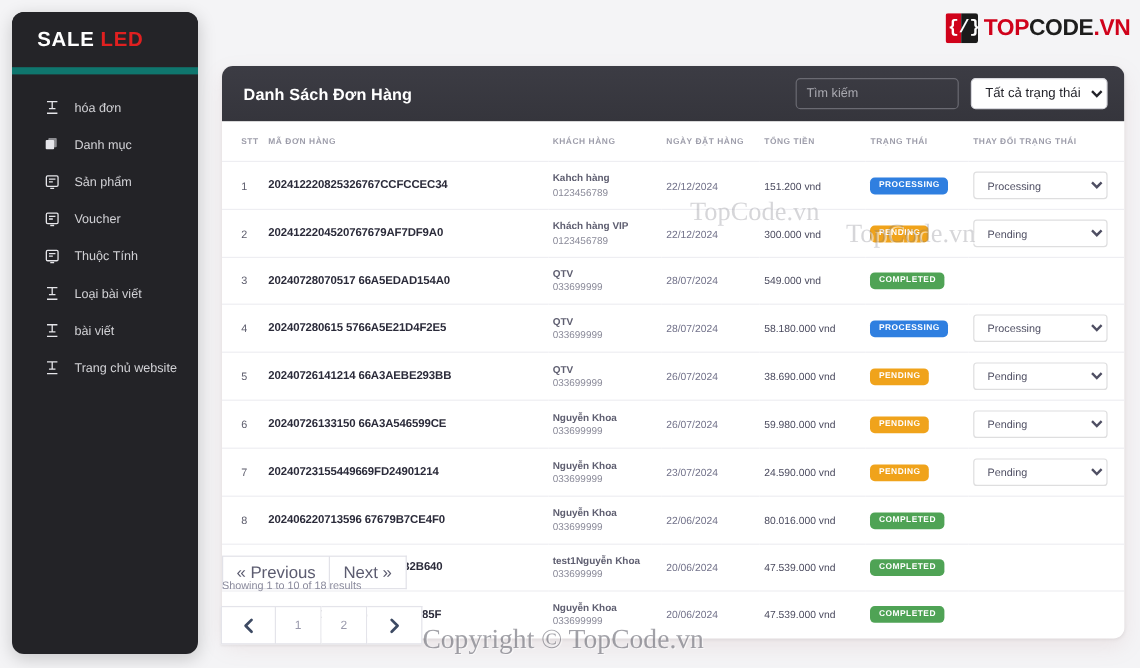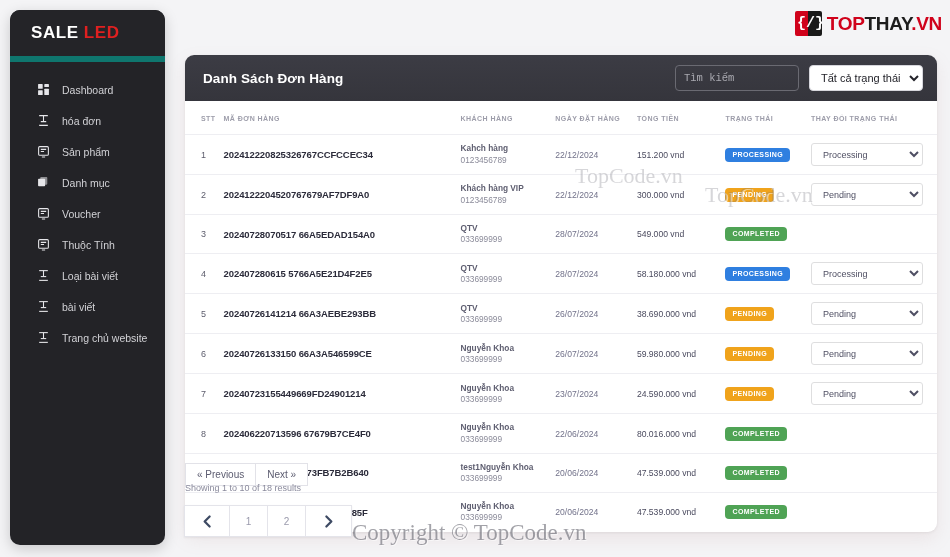--- a/index.html
+++ b/index.html
@@ -88,28 +88,28 @@
     background: linear-gradient(180deg,#3c3c44 0%, #35353c 100%);
     height: 46px;
     display: flex; align-items: center;
     padding: 0 14px 0 18px;
   }
   .card-title {
     color: #ffffff; font-size: 13.5px; font-weight: bold;
     letter-spacing: .1px; flex: 1;
   }
   .search-input {
-    width: 124px; height: 26px;
+    width: 136px; height: 26px;
     background: transparent;
     border: 1px solid #6a6a72;
     border-radius: 4px;
     color: #e7e7ea;
     font-size: 10.5px;
     padding: 0 8px;
-    font-family: Liberation Mono, monospace;
+    font-family: Liberation Sans, sans-serif;
     outline: none;
     margin-right: 10px;
   }
   .search-input::placeholder { color: #a9a9b0; }
   .status-filter {
     height: 26px;
     background: #ffffff;
     border: 1px solid #d6d6dc;
     border-radius: 4px;
     color: #23232a;
@@ -185,21 +185,21 @@
   }
 
   
   .pager-simple {
     position: absolute; left: 185px; top: 463px;
     display: flex;
   }
   .pager-simple button {
     background: #fff;
     border: 1px solid #e2e2e8;
-    font-size: 10px;
+    font-size: 14px;
     color: #5c5c70;
     padding: 5px 11px;
     font-family: "Liberation Sans", sans-serif;
     cursor: pointer;
   }
   .pager-simple button + button { border-left: none; }
   .results-text {
     position: absolute; left: 185px; top: 483px;
     font-size: 9px; color: #8a8a9c;
   }
@@ -240,58 +240,47 @@
 <body>
 
 <div class="sidebar">
   <div class="brand">
     <span>SALE</span>
     <span class="led">LED</span>
   </div>
   <div class="nav" id="nav">
       <div class="nav-item">
         <span class="nav-icon">
-          <svg width="13" height="13" viewBox="0 0 24 24" fill="#e6e6ea">
-            <rect x="2" y="2" width="8.5" height="8.5" rx="1"></rect>
-            <rect x="13.5" y="2" width="8.5" height="5.5" rx="1"></rect>
-            <rect x="13.5" y="10.5" width="8.5" height="11.5" rx="1"></rect>
-            <rect x="2" y="13.5" width="8.5" height="8.5" rx="1"></rect>
-          </svg>
-        </span>
-        <span>Dashboard</span>
-      </div>
-      <div class="nav-item">
-        <span class="nav-icon">
           <svg width="13" height="13" viewBox="0 0 24 24" fill="none" stroke="#e6e6ea" stroke-width="2">
             <path d="M4 3h16"></path>
             <path d="M12 3v11"></path>
             <path d="M7 14h10"></path>
             <path d="M4 21h16"></path>
           </svg>
         </span>
         <span>hóa đơn</span>
       </div>
       <div class="nav-item">
         <span class="nav-icon">
+          <svg width="13" height="13" viewBox="0 0 24 24" fill="#e6e6ea">
+            <rect x="2" y="5" width="13" height="14" rx="1.5"></rect>
+            <rect x="6" y="2" width="13" height="14" rx="1.5" opacity=".55"></rect>
+          </svg>
+        </span>
+        <span>Danh mục</span>
+      </div>
+      <div class="nav-item">
+        <span class="nav-icon">
           <svg width="13" height="13" viewBox="0 0 24 24" fill="none" stroke="#e6e6ea" stroke-width="2">
             <rect x="3" y="3" width="18" height="16" rx="2"></rect>
             <path d="M7 8h10M7 12h6"></path>
             <path d="M9 22h6"></path>
           </svg>
         </span>
         <span>Sản phẩm</span>
-      </div>
-      <div class="nav-item">
-        <span class="nav-icon">
-          <svg width="13" height="13" viewBox="0 0 24 24" fill="#e6e6ea">
-            <rect x="2" y="5" width="13" height="14" rx="1.5"></rect>
-            <rect x="6" y="2" width="13" height="14" rx="1.5" opacity=".55"></rect>
-          </svg>
-        </span>
-        <span>Danh mục</span>
       </div>
       <div class="nav-item">
         <span class="nav-icon">
           <svg width="13" height="13" viewBox="0 0 24 24" fill="none" stroke="#e6e6ea" stroke-width="2">
             <rect x="3" y="3" width="18" height="16" rx="2"></rect>
             <path d="M7 8h10M7 12h6"></path>
             <path d="M9 22h6"></path>
           </svg>
         </span>
         <span>Voucher</span>
@@ -346,21 +335,21 @@
   <div class="logo">
     <span class="logo-mark">
       <span class="lm-l">
           <span class="gl">{</span>
         </span>
       <span class="lm-r">
           <span class="gl">/}</span>
         </span>
     </span>
     <span class="logo-text">
-      <span class="t1">TOP</span><span class="t2">THAY</span><span class="t3">.VN</span>
+      <span class="t1">TOP</span><span class="t2">CODE</span><span class="t3">.VN</span>
     </span>
   </div>
 </div>
 
 <div class="card">
   <div class="card-header">
     <span class="card-title">Danh Sách Đơn Hàng</span>
     <input class="search-input" type="text" placeholder="Tìm kiếm" style="">
     <select class="status-filter" id="status-filter"><option>Tất cả trạng thái</option><option>Pending</option><option>Processing</option><option>Completed</option></select>
   </div>

